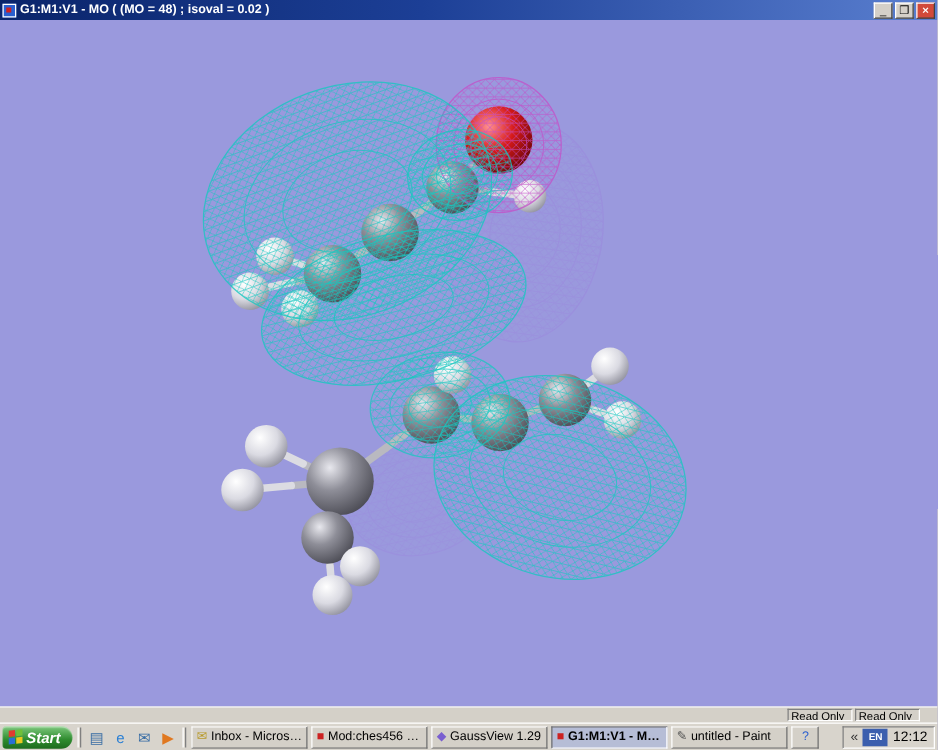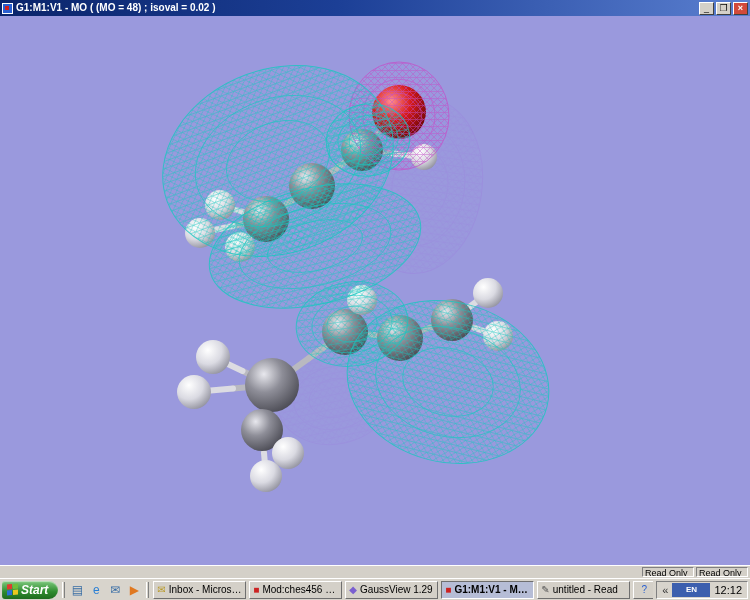--- a/index.html
+++ b/index.html
@@ -15,21 +15,21 @@
   .tb-controls { display:flex; gap:2px; }
   .tb-btn { width:15px; height:13px; background:#d4d0c8; border:1px solid; border-color:#ffffff #404040 #404040 #ffffff;
             font-size:9px; line-height:11px; text-align:center; color:#000; }
   .tb-btn.close { background:#d24a3a; color:#fff; font-weight:bold; }
 
   
   .canvas { flex:1 1 auto; position:relative; background:#9a99dd; overflow:hidden; }
   .canvas svg { position:absolute; inset:0; width:100%; height:100%; }
 
   
-  .statusbar { height:13px; flex:0 0 13px; background:#d4d0c8; display:flex; align-items:stretch; gap:2px; padding:1px 2px; border-top:1px solid #fff; }
+  .statusbar { height:13px; flex:0 0 13px; background:#d4d0c8; display:flex; align-items:stretch; gap:2px; padding:1px 14px; border-top:1px solid #fff; }
   .status-fill { flex:1; }
   .status-panel { width:52px; font-size:9px; line-height:10px; padding-left:2px; color:#000;
                   border:1px solid; border-color:#808080 #ffffff #ffffff #808080; white-space:nowrap; overflow:hidden; }
 
   
   .taskbar { height:22px; flex:0 0 22px; background:#d8d4cc; border-top:1px solid #fff; display:flex; align-items:center; padding:1px 2px; gap:3px; }
   .start-button { height:18px; display:flex; align-items:center; gap:3px; padding:0 10px 0 5px;
                   background:linear-gradient(#7ec97e,#2e8b2e 60%,#1e6b1e); border-radius:3px 9px 9px 3px;
                   color:#fff; font-weight:bold; font-style:italic; font-size:12px; box-shadow:inset 0 1px 1px rgba(255,255,255,.5); cursor:pointer; }
   .flag { width:11px; height:11px; display:grid; grid-template-columns:5px 5px; grid-template-rows:5px 5px; gap:1px; transform:skewY(-6deg); }
@@ -45,21 +45,21 @@
                  display:flex; align-items:center; gap:3px; padding:0 3px; cursor:pointer; flex:0 0 auto; }
   .task-button.mini { width:22px; justify-content:center; }
   .task-button.active { border-color:#6f6f6f #ffffff #ffffff #6f6f6f; background:#b6bdd6; }
   .tb-icon { font-size:10px; line-height:16px; flex:0 0 auto; }
   .tb-label { font-size:10px; white-space:nowrap; overflow:hidden; text-overflow:ellipsis; color:#000; }
   .task-button.active .tb-label { font-weight:bold; }
 
   .tray { margin-left:auto; height:18px; border:1px solid; border-color:#808080 #ffffff #ffffff #808080;
           display:flex; align-items:center; gap:4px; padding:0 5px; flex:0 0 auto; }
   .tray-chevron { font-size:11px; color:#333; cursor:pointer; }
-  .lang-badge { width:38px; height:14px; background:#3c5fae; color:#fff; font-size:8px; font-weight:bold;
+  .lang-badge { width:20px; height:14px; background:#3c5fae; color:#fff; font-size:8px; font-weight:bold;
                 line-height:14px; text-align:center; cursor:pointer; }
   .tray-time { font-size:11px; color:#000; }
 </style>
 </head>
 <body>
 
 <div class="window">
 
   <div class="titlebar">
     <span class="win-icon"></span>
@@ -244,21 +244,21 @@
         <div class="task-button">
           <span class="tb-icon" style="color: rgb(122, 95, 208);">◆</span>
           <span class="tb-label">GaussView 1.29</span>
         </div>
         <div class="task-button active">
           <span class="tb-icon" style="color: rgb(204, 34, 34);">■</span>
           <span class="tb-label">G1:M1:V1 - MO...</span>
         </div>
         <div class="task-button">
           <span class="tb-icon" style="color: rgb(85, 85, 85);">✎</span>
-          <span class="tb-label">untitled - Read</span>
+          <span class="tb-label">untitled - Paint</span>
         </div>
         <div class="task-button mini">
           <span class="tb-icon" style="color: rgb(42, 95, 208);">?</span>
         </div>
       </div>
     <div class="tray">
       <span class="tray-chevron">«</span>
       <span class="lang-badge">EN</span>
       <span class="tray-time">12:12</span>
     </div>

